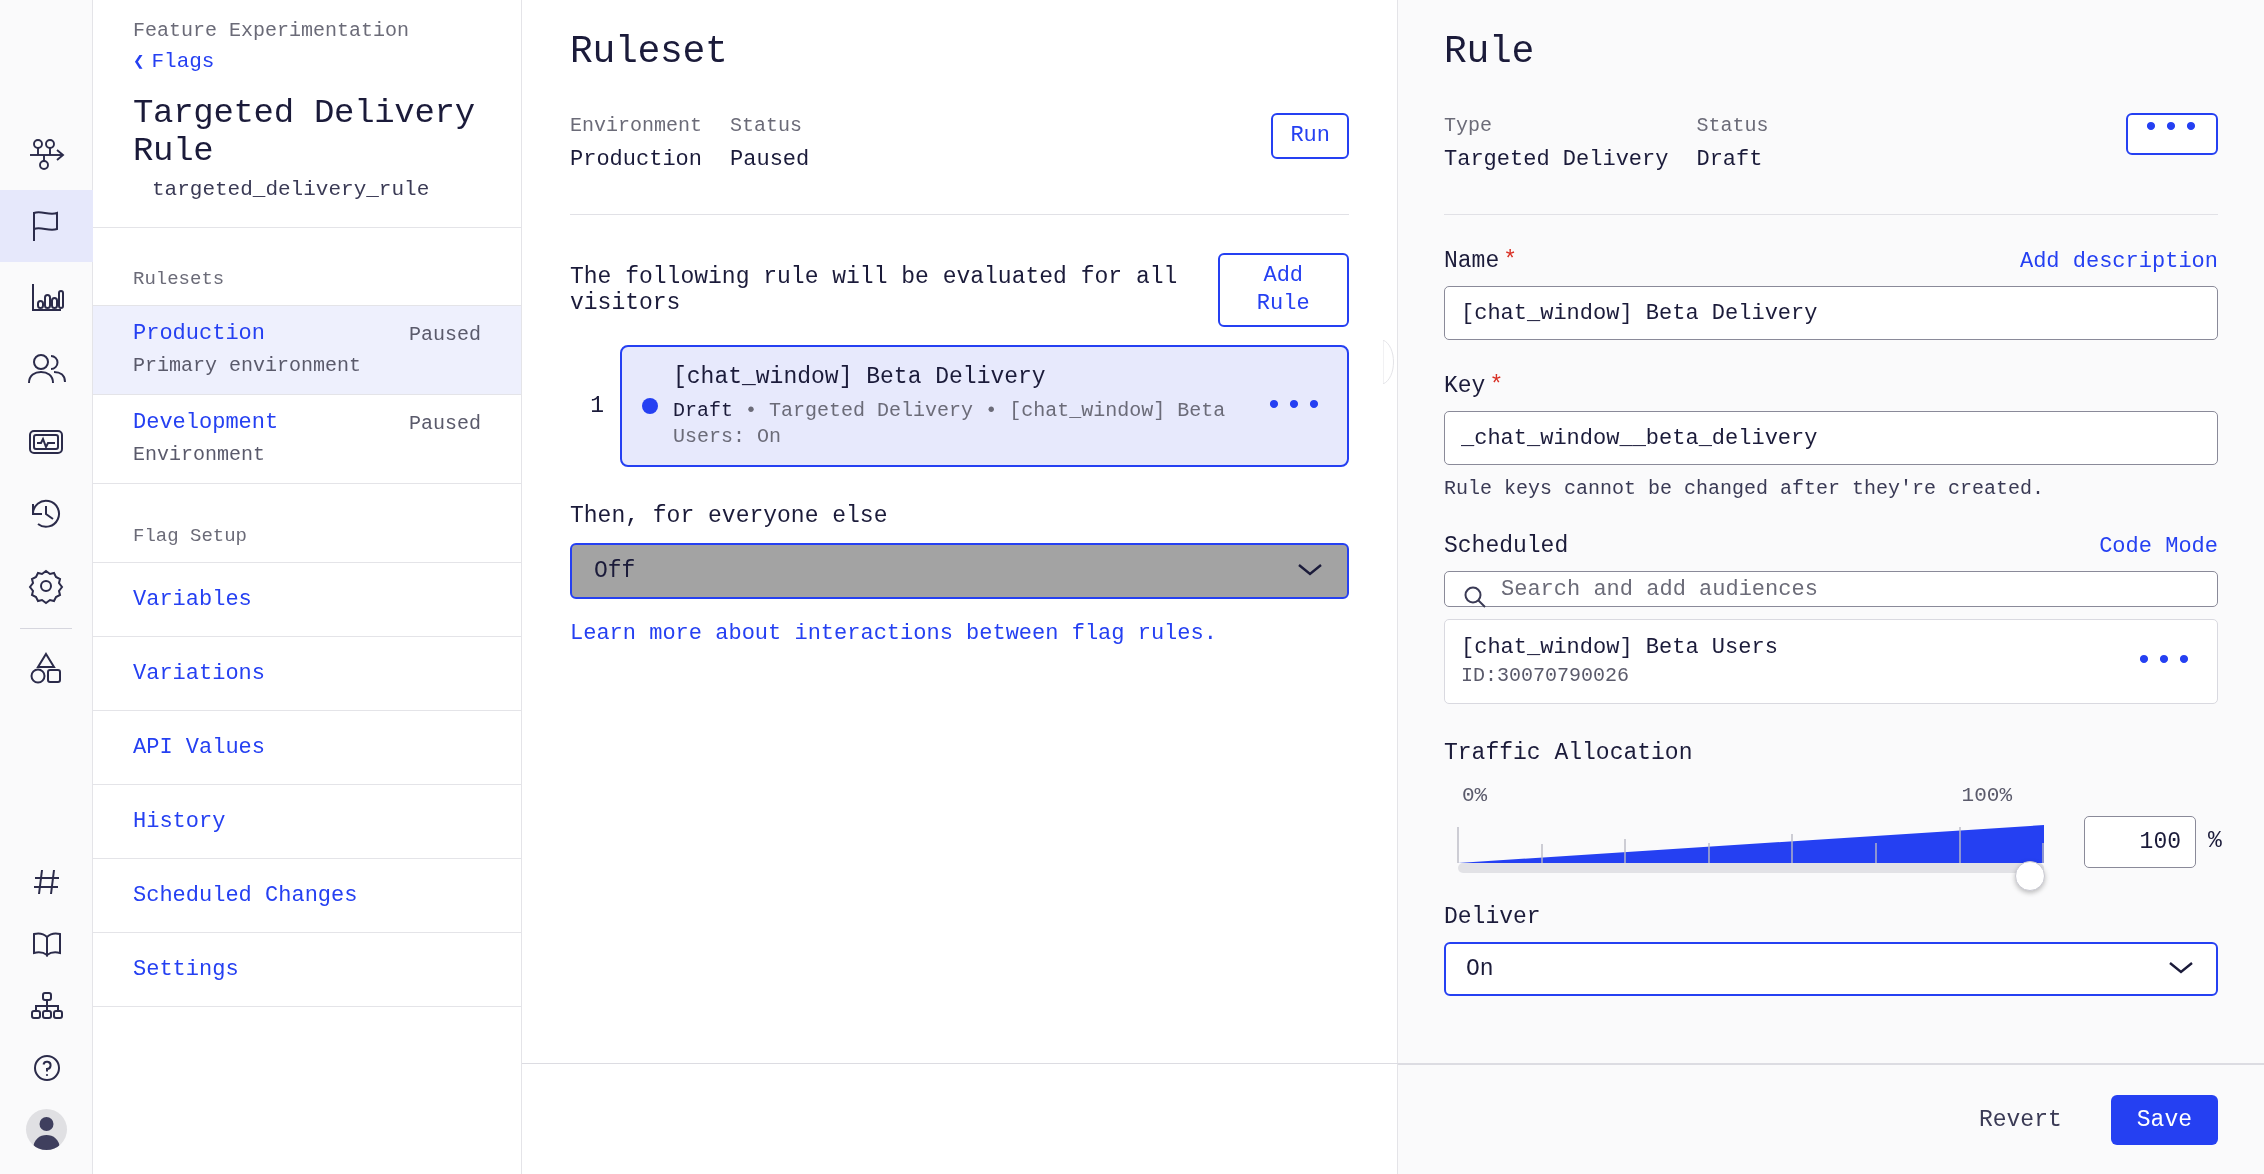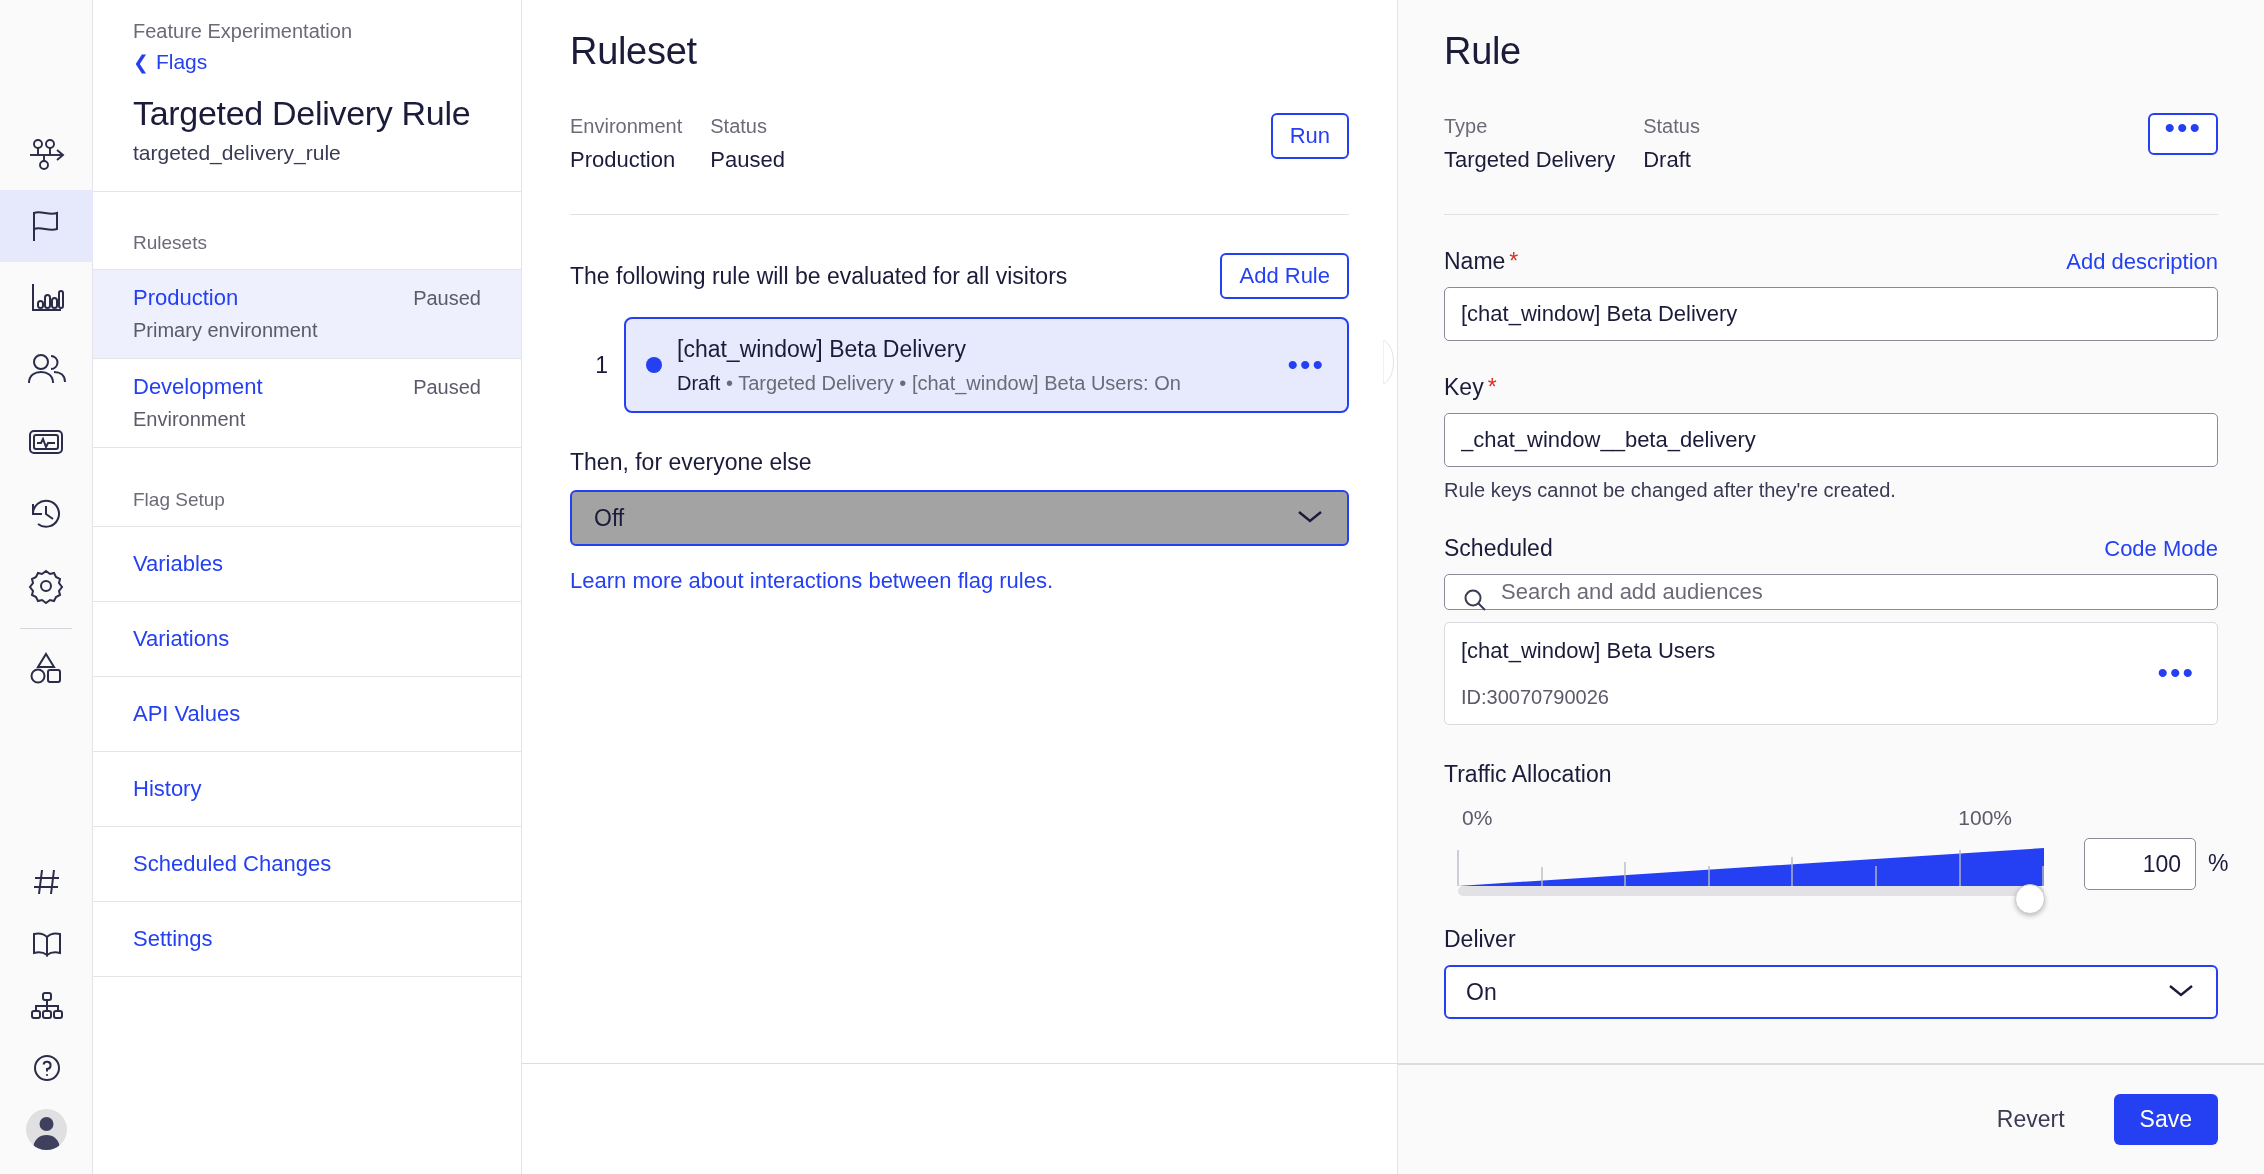--- a/index.html
+++ b/index.html
@@ -3,21 +3,21 @@
 <meta charset="utf-8">
 <style>
   * { box-sizing: border-box; margin: 0; padding: 0; }
   html, body {
     width: 2264px; height: 1174px;
     font-family: "Liberation Sans", sans-serif;
     background: #ffffff;
     color: #1b1b3a;
     overflow: hidden;
   }
-  .app { display: flex; width: 2264px; height: 1174px; position: relative; }
+  .app { display: flex; width: 2264px; height: 1174px; position: relative; font-family: Liberation Mono, monospace; }
 
   
   .rail {
     width: 93px; height: 1174px;
     background: #fafafb;
     border-right: 1px solid #e4e4e8;
     display: flex; flex-direction: column; align-items: center;
     flex: 0 0 93px;
     position: relative;
   }
@@ -48,21 +48,21 @@
     width: 429px; flex: 0 0 429px; height: 1174px;
     background: #ffffff;
     border-right: 1px solid #e4e4e8;
     display: flex; flex-direction: column;
   }
   .sb-head { padding: 16px 40px 26px 40px; border-bottom: 1px solid #e4e4e8; }
   .sb-eyebrow { font-size: 20px; color: #6b6b78; line-height: 30px; }
   .sb-back { font-size: 21px; color: #2540f2; line-height: 32px; display:flex; align-items:center; gap:7px; cursor:pointer;}
   .sb-back .chev { font-size: 19px; line-height: 1; }
   .sb-title { font-size: 34px; font-weight: 400; color: #1b1b3a; margin-top: 16px; letter-spacing:-0.3px;}
-  .sb-sub { font-size: 21px; color: #3a3a55; margin-top: 8px; }
+  .sb-sub { font-size: 21px; color: #3a3a55; margin-top: 8px; margin-left: 19px; }
 
   .sb-group-label { font-size: 19px; color: #6b6b78; padding: 40px 40px 15px 40px; }
   .sb-item {
     padding: 13px 40px 15px 40px;
     border-top: 1px solid #e4e4e8;
     display: flex; align-items: flex-start; justify-content: space-between;
     cursor: pointer;
     min-height: 62px;
   }
   .sb-item.selected { background: #eef0fd; }
@@ -158,21 +158,21 @@
     font-size: 22px; color: #1b1b3a; padding: 0 16px 0 56px;
     font-family: inherit;
   }
   .search-input::placeholder { color: #6b6b78; }
   .search-icon { position: absolute; left: 18px; top: 13px; }
   .aud-card {
     margin-top: 12px; border: 1px solid #d9d9e0; border-radius: 5px; background: #fff;
     padding: 13px 22px 14px 16px; display:flex; align-items:center; justify-content: space-between;
   }
   .aud-name { font-size: 22px; color: #1b1b3a; line-height: 30px; }
-  .aud-id { font-size: 20px; color: #5a5a6b; margin-top: 18px; line-height: 26px;}
+  .aud-id { font-size: 20px; color: #5a5a6b; margin-top: 0; line-height: 26px;}
   .section-label { font-size: 23px; color: #1b1b3a; margin-top: 36px; }
 
   .slider-block { margin-top: 18px; display:flex; align-items: flex-start; }
   .slider-area { flex: 1 1 auto; position: relative; height: 92px; }
   .pct-row { display:flex; justify-content: space-between; font-size: 21px; color: #5a5a6b; padding: 0 2px 0 18px;}
   .pct-row .right-pct { margin-right: 50px;}
   .slider-graphic { position: relative; height: 62px; margin-top: 8px; }
   .slider-thumb {
     position: absolute; width: 30px; height: 30px; border-radius: 50%;
     background: #fff; border: 1px solid #c9c9d2; box-shadow: 0 2px 5px rgba(0,0,0,.25);

